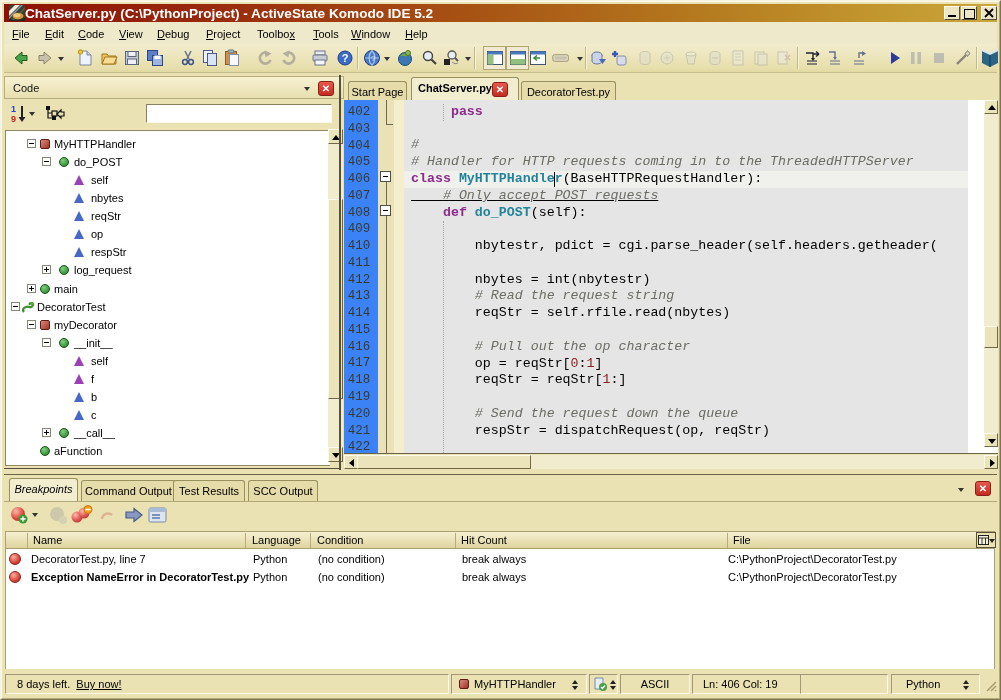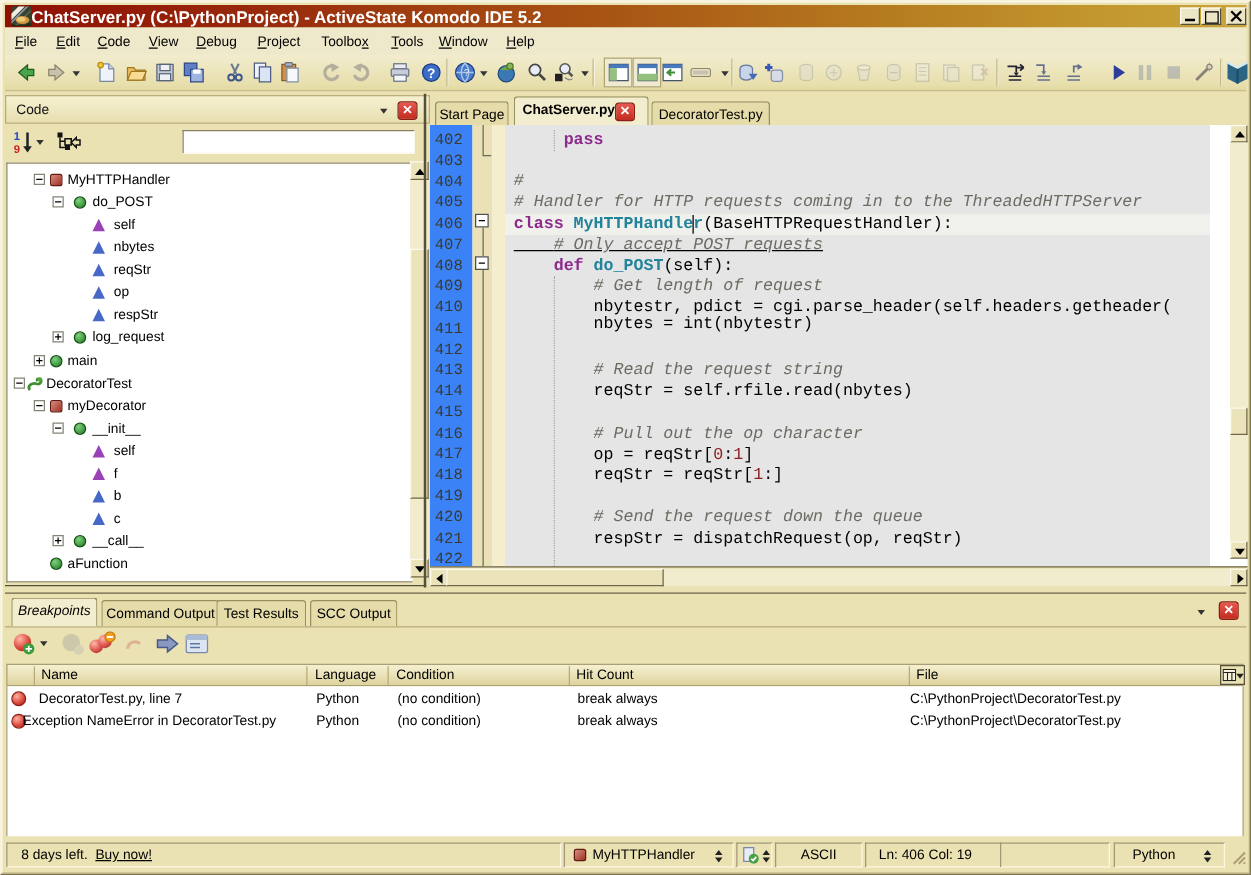--- a/index.html
+++ b/index.html
@@ -399,23 +399,22 @@
     <div class="a" id="code">
       <div class="a" id="curline" style="left:0;top:71px;width:578px;height:17px;background:#f0f0ec;"></div>
       <div class="ig" style="left:39px;top:4px;height:17px;"></div>
       <div class="ig" style="left:39px;top:121px;height:232px;"></div>
       <div class="cl" style="top:4px;left:7px;">     <span class="k">pass</span></div>
       <div class="cl" style="top:37px;left:7px;"><span class="cm">#</span></div>
       <div class="cl" style="top:54px;left:7px;text-align:right;"><span class="cm"># Handler for HTTP requests coming in to the ThreadedHTTPServer</span></div>
       <div class="cl" style="top:71px;left:7px;"><span class="k">class</span> <span class="cn">MyHTTPHandler</span>(BaseHTTPRequestHandler):</div>
       <div class="cl" style="top:88px;left:7px;text-decoration:underline;">    <span class="cm"># Only accept POST requests</span></div>
       <div class="cl" style="top:105px;left:7px;">    <span class="k">def</span> <span class="cn">do_POST</span>(self):</div>
-      <div class="cl" style="top:121px;left:7px;">        <span class="cm"># Get length of request</span></div>
       <div class="cl" style="top:138px;left:7px;">        nbytestr, pdict = cgi.parse_header(self.headers.getheader(<span class="str">'conte</span></div>
-      <div class="cl" style="top:151px;left:7px;">        nbytes = int(nbytestr)</div>
+      <div class="cl" style="top:172px;left:7px;">        nbytes = int(nbytestr)</div>
       <div class="cl" style="top:188px;left:7px;">        <span class="cm"># Read the request string</span></div>
       <div class="cl" style="top:205px;left:7px;">        reqStr = self.rfile.read(nbytes)</div>
       <div class="cl" style="top:239px;left:7px;">        <span class="cm"># Pull out the op character</span></div>
       <div class="cl" style="top:256px;left:7px;">        op = reqStr[<span class="num">0</span>:<span class="num">1</span>]</div>
       <div class="cl" style="top:272px;left:7px;">        reqStr = reqStr[<span class="num">1</span>:]</div>
       <div class="cl" style="top:323px;left:7px;">        respStr = dispatchRequest(op, reqStr)</div>
       <div class="cl" style="top:306px;left:7px;">        <span class="cm"># Send the request down the queue</span></div>
       <div class="a" id="cursor" style="left:150px;top:72px;width:1px;height:15px;background:#000;"></div>
     </div>
     <div class="a" id="vscroll">
@@ -514,21 +513,21 @@
     </div>
   </div>
   <div class="a" id="blist">
     <div class="bball" style="left:3px;top:4px;"></div>
     <div class="brow" style="left:25px;top:1px;">DecoratorTest.py, line 7</div>
     <div class="brow" style="left:247px;top:1px;">Python</div>
     <div class="brow" style="left:312px;top:1px;">(no condition)</div>
     <div class="brow" style="left:456px;top:1px;">break always</div>
     <div class="brow" style="left:722px;top:1px;">C:\PythonProject\DecoratorTest.py</div>
     <div class="bball" style="left:3px;top:22px;"></div>
-    <div class="brow" style="left:12px;top:19px;">Exception NameError in DecoratorTest.py</div>
+    <div class="brow" style="left:25px;top:19px;font-weight:bold;">Exception NameError in DecoratorTest.py</div>
     <div class="brow" style="left:247px;top:19px;">Python</div>
     <div class="brow" style="left:312px;top:19px;">(no condition)</div>
     <div class="brow" style="left:456px;top:19px;">break always</div>
     <div class="brow" style="left:722px;top:19px;">C:\PythonProject\DecoratorTest.py</div>
   </div>
 </div>
 
 <div class="a" id="status">
   <div class="sp" style="left:1px;width:444px;">
         <span style="position:absolute;left:11px;">8 days left.&nbsp; <u>Buy now!</u></span>

